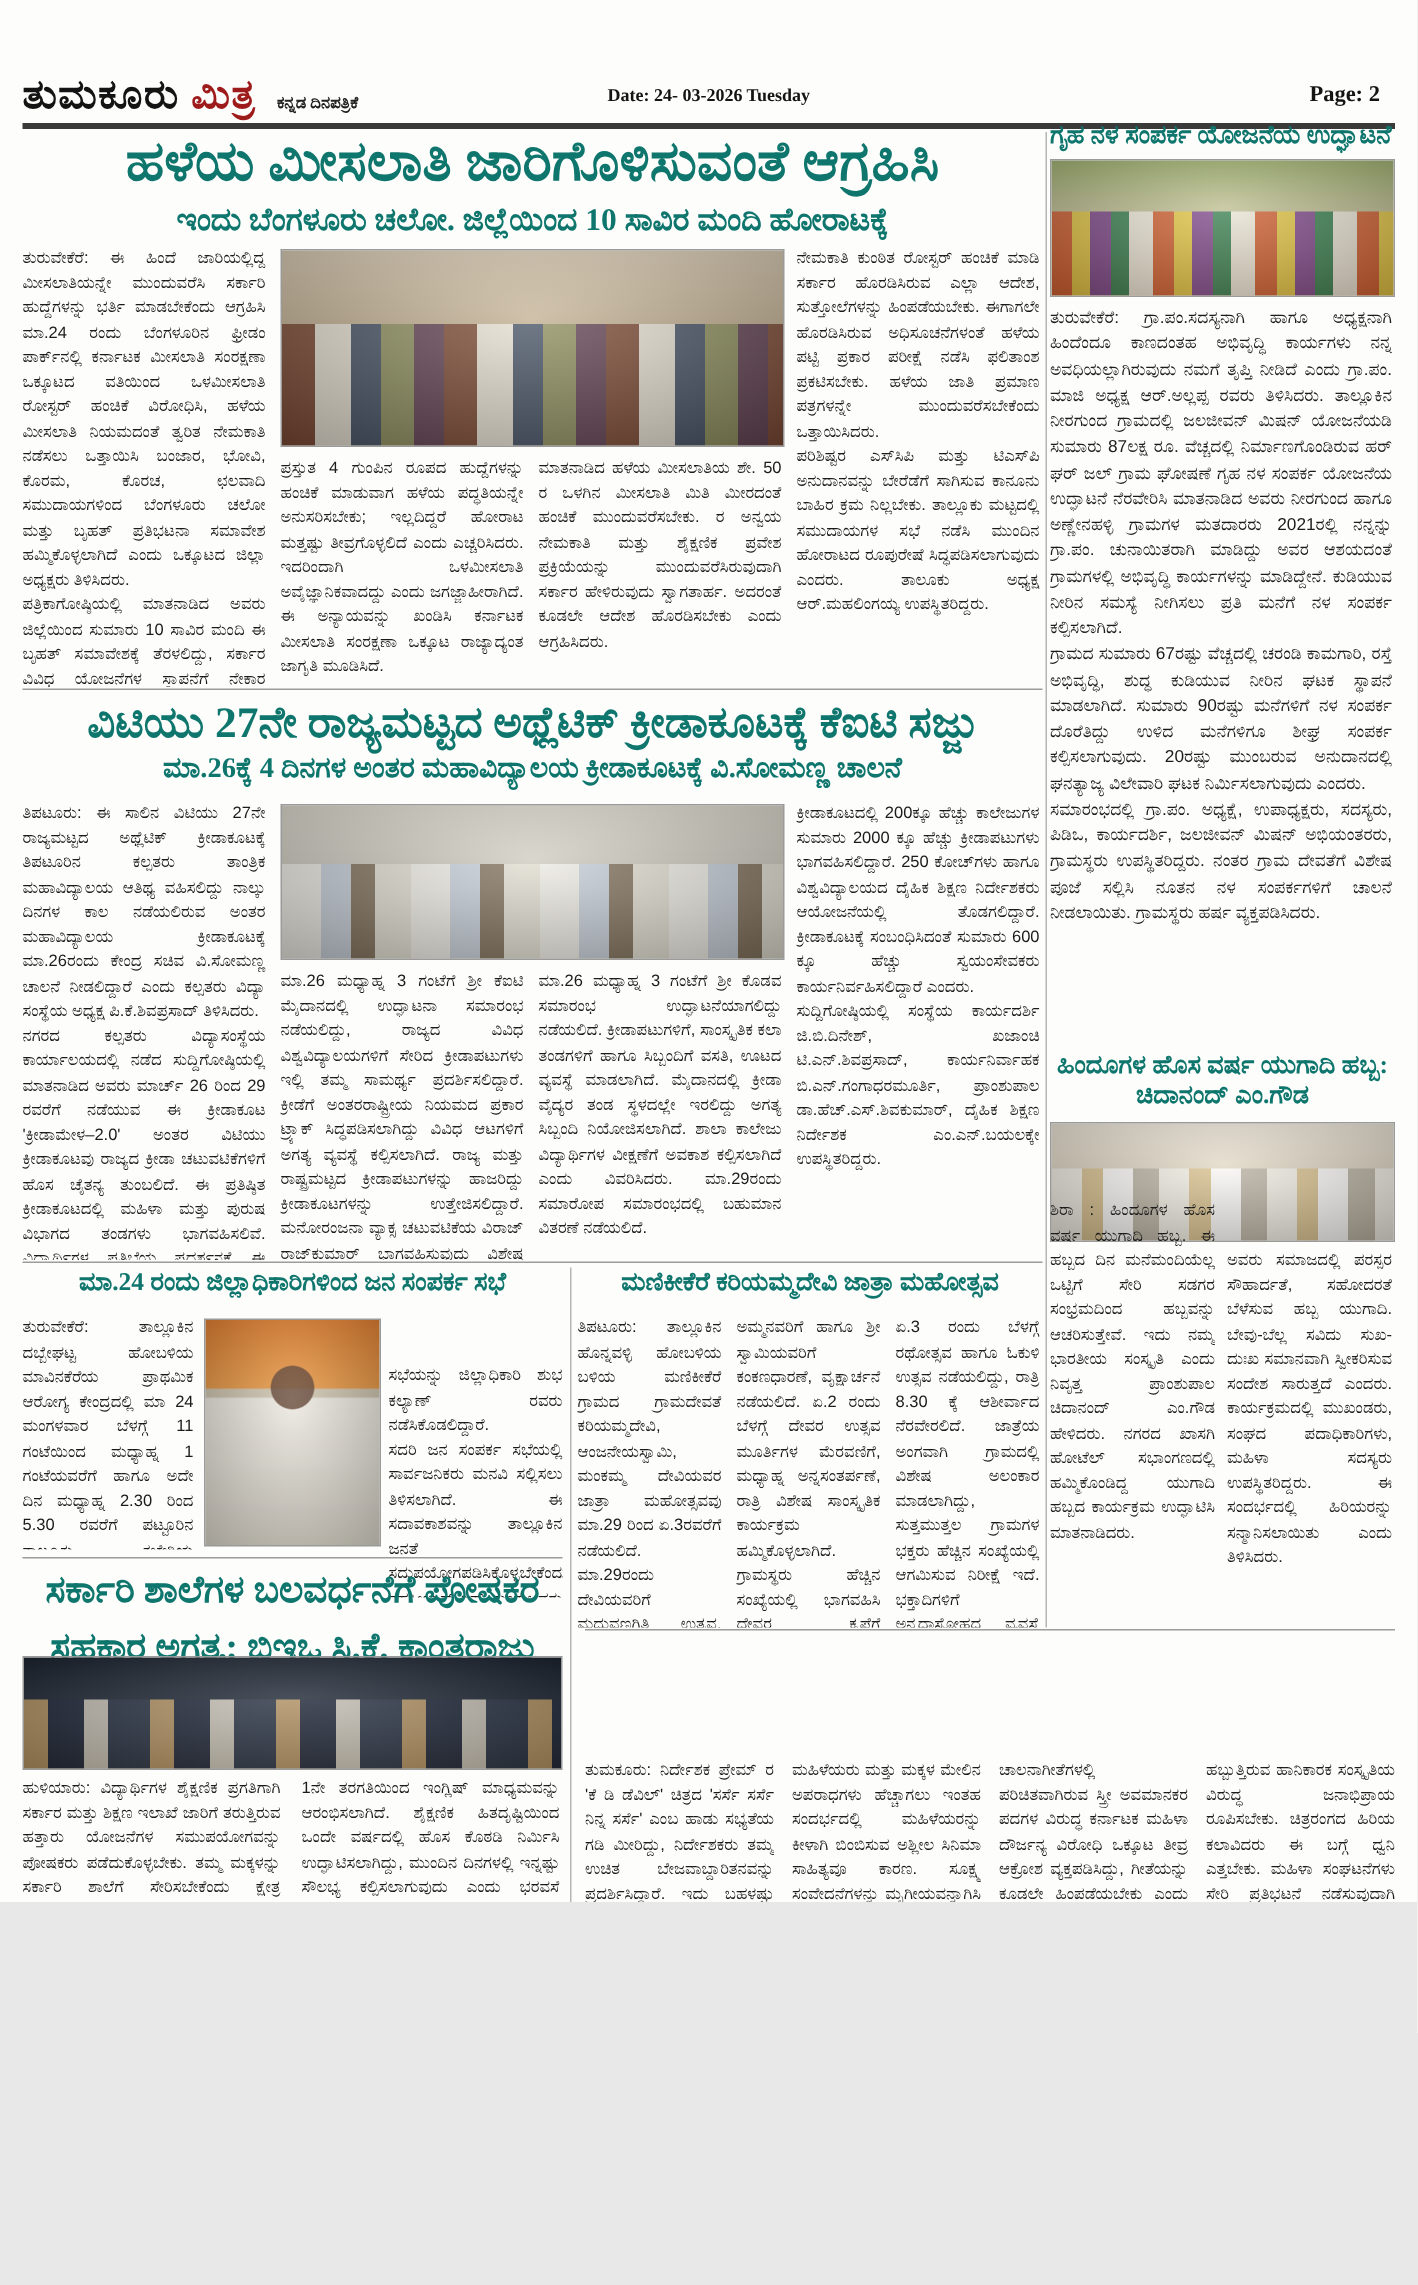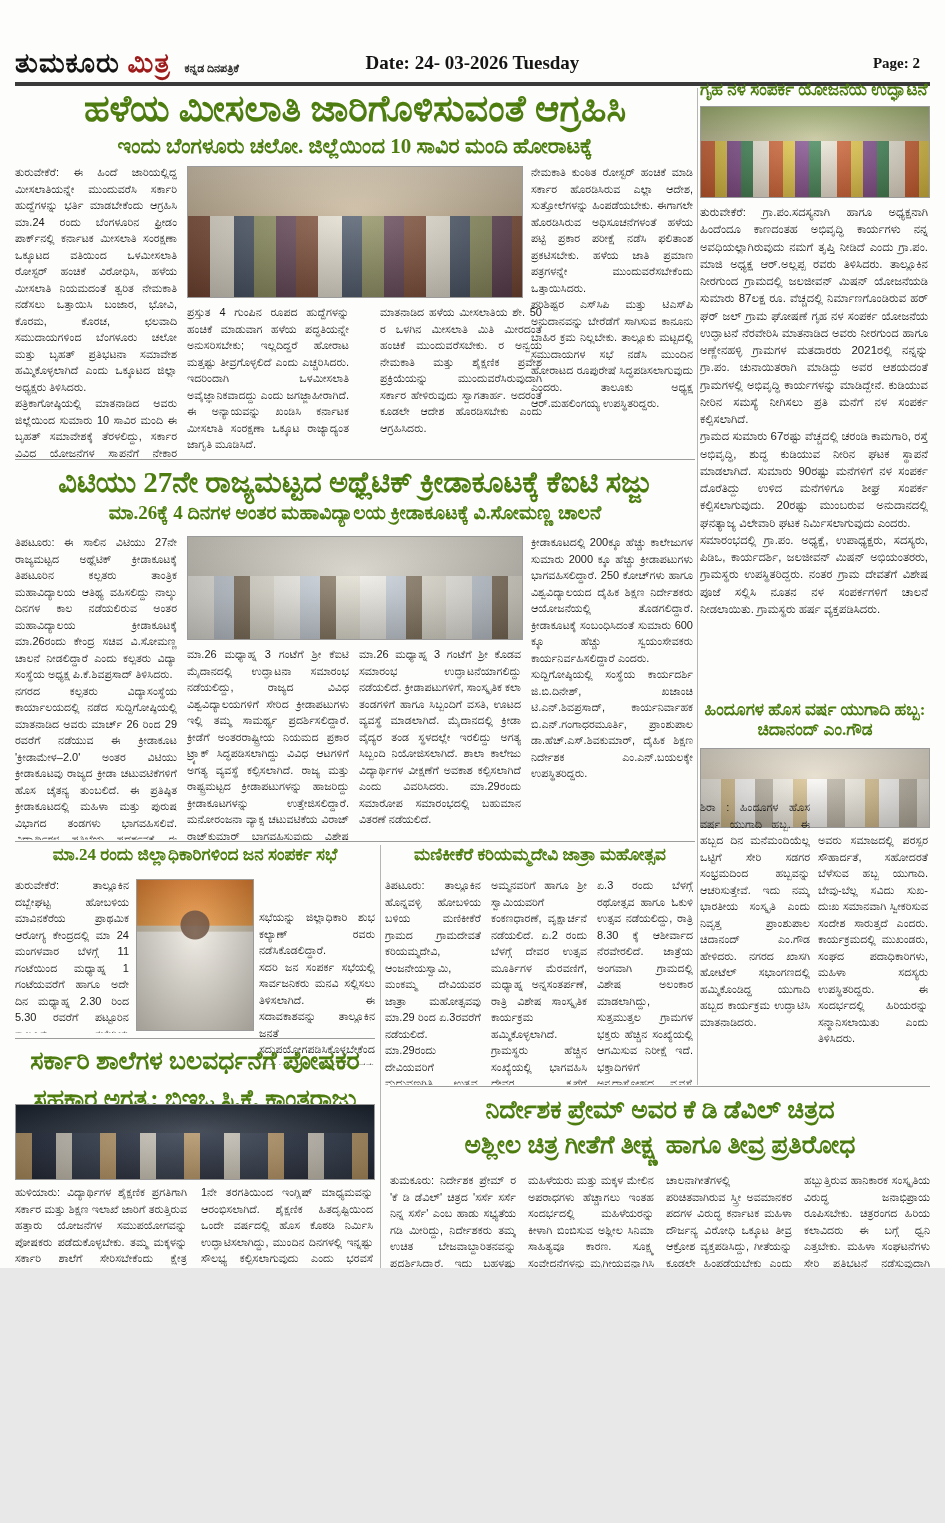--- a/index.html
+++ b/index.html
@@ -5,25 +5,25 @@
   html,body{margin:0;padding:0;background:#e8e8e8;}
   .sheet{position:relative;width:945px;height:1268px;background:#fdfdfb;margin:0 auto;
          font-family:"Liberation Sans", sans-serif;color:#141414;overflow:hidden;}
   
   .hdr{position:absolute;left:15px;top:44px;width:915px;height:38px;
        border-bottom:4px solid #3a3a3a;display:flex;align-items:center;}
   .masthead{font-family:"Liberation Serif", serif;font-weight:700;font-size:27px;letter-spacing:1px;}
   .masthead .accent{color:#9e1b1b;}
   .masthead .tag{font-size:11px;font-weight:700;color:#222;margin-left:6px;letter-spacing:0;}
   .hdr .date{position:absolute;left:0;right:0;text-align:center;font-family:"Liberation Serif", serif;
-             font-weight:700;font-size:19px;}
+             font-weight:700;font-size:12px;}
   .hdr .pageno{position:absolute;right:10px;font-family:"Liberation Serif", serif;font-weight:700;font-size:15px;}
   
   .blk{position:absolute;}
-  .h-big{font-family:"Liberation Serif", serif;font-weight:700;text-align:center;line-height:1.15;color:#4d7c0f;}
+  .h-big{font-family:"Liberation Serif", serif;font-weight:700;text-align:center;line-height:1.15;color:#0f766e;}
   .coltext{position:absolute;overflow:hidden;text-align:justify;font-size:11px;line-height:1.5;
            white-space:pre-line;color:#1b1b1b;}
   .photo{position:absolute;overflow:hidden;border:1px solid #9a9a9a;}
   .photo::before{content:"";position:absolute;left:0;right:0;bottom:0;height:62%;opacity:.85;}
   .photo::after{content:"";position:absolute;inset:0;background:radial-gradient(ellipse at 50% 35%,rgba(255,255,255,.18),rgba(0,0,0,.28));}
   .hrule{position:absolute;height:1px;background:#9c9c9c;}
   .vrule{position:absolute;width:1px;background:#b5b5b5;}
   
   .ph-lead{background:linear-gradient(180deg,#d8cab2 0%,#c0ad8f 45%,#77624a 100%);}
   .ph-lead::before{background:repeating-linear-gradient(90deg,#77432f 0 22px,#ece8dd 22px 46px,#3d4d66 46px 66px,#8b8f5e 66px 88px,#5a3b52 88px 108px);}
@@ -63,21 +63,21 @@
     <div class="pageno">Page: 2</div>
   </div>
 
   <div class="blk" style="left:15px;top:88px;width:680px;height:372px;">
     <div class="h-big lead-h1" style="position:absolute;left:0;right:0;top:0;">ಹಳೆಯ ಮೀಸಲಾತಿ ಜಾರಿಗೊಳಿಸುವಂತೆ ಆಗ್ರಹಿಸಿ</div>
     <div class="h-big lead-h2" style="position:absolute;left:0;right:0;top:46px;">ಇಂದು ಬೆಂಗಳೂರು ಚಲೋ. ಜಿಲ್ಲೆಯಿಂದ 10 ಸಾವಿರ ಮಂದಿ ಹೋರಾಟಕ್ಕೆ</div>
     <div class="coltext" style="left:0;top:76px;width:162px;height:294px;">ತುರುವೇಕೆರೆ: ಈ ಹಿಂದೆ ಜಾರಿಯಲ್ಲಿದ್ದ ಮೀಸಲಾತಿಯನ್ನೇ ಮುಂದುವರೆಸಿ ಸರ್ಕಾರಿ ಹುದ್ದೆಗಳನ್ನು ಭರ್ತಿ ಮಾಡಬೇಕೆಂದು ಆಗ್ರಹಿಸಿ ಮಾ.24 ರಂದು ಬೆಂಗಳೂರಿನ ಫ್ರೀಡಂ ಪಾರ್ಕ್‌ನಲ್ಲಿ ಕರ್ನಾಟಕ ಮೀಸಲಾತಿ ಸಂರಕ್ಷಣಾ ಒಕ್ಕೂಟದ ವತಿಯಿಂದ ಒಳಮೀಸಲಾತಿ ರೋಸ್ಟರ್ ಹಂಚಿಕೆ ವಿರೋಧಿಸಿ, ಹಳೆಯ ಮೀಸಲಾತಿ ನಿಯಮದಂತೆ ತ್ವರಿತ ನೇಮಕಾತಿ ನಡೆಸಲು ಒತ್ತಾಯಿಸಿ ಬಂಜಾರ, ಭೋವಿ, ಕೊರಮ, ಕೊರಚ, ಛಲವಾದಿ ಸಮುದಾಯಗಳಿಂದ ಬೆಂಗಳೂರು ಚಲೋ ಮತ್ತು ಬೃಹತ್ ಪ್ರತಿಭಟನಾ ಸಮಾವೇಶ ಹಮ್ಮಿಕೊಳ್ಳಲಾಗಿದೆ ಎಂದು ಒಕ್ಕೂಟದ ಜಿಲ್ಲಾ ಅಧ್ಯಕ್ಷರು ತಿಳಿಸಿದರು.
 ಪತ್ರಿಕಾಗೋಷ್ಠಿಯಲ್ಲಿ ಮಾತನಾಡಿದ ಅವರು ಜಿಲ್ಲೆಯಿಂದ ಸುಮಾರು 10 ಸಾವಿರ ಮಂದಿ ಈ ಬೃಹತ್ ಸಮಾವೇಶಕ್ಕೆ ತೆರಳಲಿದ್ದು, ಸರ್ಕಾರ ವಿವಿಧ ಯೋಜನೆಗಳ ಸ್ಥಾಪನೆಗೆ ನೇಕಾರ ಸಮುದಾಯವನ್ನು ಪರಿಶಿಷ್ಟ ಜಾತಿಯ ಪಟ್ಟಿಗೆ ಸೇರಿಸುವ ಪ್ರಸ್ತಾಪ ಇದೆ ಎಂದು ಹೇಳಿದರು.</div>
     <div class="photo ph-lead" style="left:172px;top:78px;width:334px;height:130px;"></div>
     <div class="coltext" style="left:172px;top:216px;width:162px;height:154px;">ಪ್ರಸ್ತುತ 4 ಗುಂಪಿನ ರೂಪದ ಹುದ್ದೆಗಳನ್ನು ಹಂಚಿಕೆ ಮಾಡುವಾಗ ಹಳೆಯ ಪದ್ಧತಿಯನ್ನೇ ಅನುಸರಿಸಬೇಕು; ಇಲ್ಲದಿದ್ದರೆ ಹೋರಾಟ ಮತ್ತಷ್ಟು ತೀವ್ರಗೊಳ್ಳಲಿದೆ ಎಂದು ಎಚ್ಚರಿಸಿದರು. ಇದರಿಂದಾಗಿ ಒಳಮೀಸಲಾತಿ ಅವೈಜ್ಞಾನಿಕವಾದದ್ದು ಎಂದು ಜಗಜ್ಜಾಹೀರಾಗಿದೆ. ಈ ಅನ್ಯಾಯವನ್ನು ಖಂಡಿಸಿ ಕರ್ನಾಟಕ ಮೀಸಲಾತಿ ಸಂರಕ್ಷಣಾ ಒಕ್ಕೂಟ ರಾಜ್ಯಾದ್ಯಂತ ಜಾಗೃತಿ ಮೂಡಿಸಿದೆ.</div>
-    <div class="coltext" style="left:344px;top:216px;width:162px;height:154px;margin-left:21px;">ಮಾತನಾಡಿದ ಹಳೆಯ ಮೀಸಲಾತಿಯ ಶೇ. 50 ರ ಒಳಗಿನ ಮೀಸಲಾತಿ ಮಿತಿ ಮೀರದಂತೆ ಹಂಚಿಕೆ ಮುಂದುವರೆಸಬೇಕು. ರ ಅನ್ವಯ ನೇಮಕಾತಿ ಮತ್ತು ಶೈಕ್ಷಣಿಕ ಪ್ರವೇಶ ಪ್ರಕ್ರಿಯೆಯನ್ನು ಮುಂದುವರೆಸಿರುವುದಾಗಿ ಸರ್ಕಾರ ಹೇಳಿರುವುದು ಸ್ವಾಗತಾರ್ಹ. ಅದರಂತೆ ಕೂಡಲೇ ಆದೇಶ ಹೊರಡಿಸಬೇಕು ಎಂದು ಆಗ್ರಹಿಸಿದರು.</div>
+    <div class="coltext" style="left:344px;top:216px;width:162px;height:154px;">ಮಾತನಾಡಿದ ಹಳೆಯ ಮೀಸಲಾತಿಯ ಶೇ. 50 ರ ಒಳಗಿನ ಮೀಸಲಾತಿ ಮಿತಿ ಮೀರದಂತೆ ಹಂಚಿಕೆ ಮುಂದುವರೆಸಬೇಕು. ರ ಅನ್ವಯ ನೇಮಕಾತಿ ಮತ್ತು ಶೈಕ್ಷಣಿಕ ಪ್ರವೇಶ ಪ್ರಕ್ರಿಯೆಯನ್ನು ಮುಂದುವರೆಸಿರುವುದಾಗಿ ಸರ್ಕಾರ ಹೇಳಿರುವುದು ಸ್ವಾಗತಾರ್ಹ. ಅದರಂತೆ ಕೂಡಲೇ ಆದೇಶ ಹೊರಡಿಸಬೇಕು ಎಂದು ಆಗ್ರಹಿಸಿದರು.</div>
     <div class="coltext" style="left:516px;top:76px;width:162px;height:294px;">ನೇಮಕಾತಿ ಕುಂಠಿತ ರೋಸ್ಟರ್ ಹಂಚಿಕೆ ಮಾಡಿ ಸರ್ಕಾರ ಹೊರಡಿಸಿರುವ ಎಲ್ಲಾ ಆದೇಶ, ಸುತ್ತೋಲೆಗಳನ್ನು ಹಿಂಪಡೆಯಬೇಕು. ಈಗಾಗಲೇ ಹೊರಡಿಸಿರುವ ಅಧಿಸೂಚನೆಗಳಂತೆ ಹಳೆಯ ಪಟ್ಟಿ ಪ್ರಕಾರ ಪರೀಕ್ಷೆ ನಡೆಸಿ ಫಲಿತಾಂಶ ಪ್ರಕಟಿಸಬೇಕು. ಹಳೆಯ ಜಾತಿ ಪ್ರಮಾಣ ಪತ್ರಗಳನ್ನೇ ಮುಂದುವರೆಸಬೇಕೆಂದು ಒತ್ತಾಯಿಸಿದರು.
 ಪರಿಶಿಷ್ಟರ ಎಸ್‌ಸಿಪಿ ಮತ್ತು ಟಿಎಸ್‌ಪಿ ಅನುದಾನವನ್ನು ಬೇರೆಡೆಗೆ ಸಾಗಿಸುವ ಕಾನೂನು ಬಾಹಿರ ಕ್ರಮ ನಿಲ್ಲಬೇಕು. ತಾಲ್ಲೂಕು ಮಟ್ಟದಲ್ಲಿ ಸಮುದಾಯಗಳ ಸಭೆ ನಡೆಸಿ ಮುಂದಿನ ಹೋರಾಟದ ರೂಪುರೇಷೆ ಸಿದ್ಧಪಡಿಸಲಾಗುವುದು ಎಂದರು. ತಾಲೂಕು ಅಧ್ಯಕ್ಷ ಆರ್.ಮಹಲಿಂಗಯ್ಯ ಉಪಸ್ಥಿತರಿದ್ದರು.</div>
   </div>
 
   <div class="blk" style="left:700px;top:80px;width:230px;height:1005px;">
     <div class="h-big rail-h1" style="position:absolute;left:0;right:0;top:0;text-align:left;">ಗೃಹ ನಳ ಸಂಪರ್ಕ ಯೋಜನೆಯ ಉದ್ಘಾಟನೆ</div>
     <div class="photo ph-gruha" style="left:0;top:26px;width:228px;height:90px;"></div>
     <div class="coltext" style="left:0;top:124px;width:228px;height:492px;font-size:11.5px;">ತುರುವೇಕೆರೆ: ಗ್ರಾ.ಪಂ.ಸದಸ್ಯನಾಗಿ ಹಾಗೂ ಅಧ್ಯಕ್ಷನಾಗಿ ಹಿಂದೆಂದೂ ಕಾಣದಂತಹ ಅಭಿವೃದ್ಧಿ ಕಾರ್ಯಗಳು ನನ್ನ ಅವಧಿಯಲ್ಲಾಗಿರುವುದು ನಮಗೆ ತೃಪ್ತಿ ನೀಡಿದೆ ಎಂದು ಗ್ರಾ.ಪಂ. ಮಾಜಿ ಅಧ್ಯಕ್ಷ ಆರ್.ಅಲ್ಲಪ್ಪ ರವರು ತಿಳಿಸಿದರು. ತಾಲ್ಲೂಕಿನ ನೀರಗುಂದ ಗ್ರಾಮದಲ್ಲಿ ಜಲಜೀವನ್ ಮಿಷನ್ ಯೋಜನೆಯಡಿ ಸುಮಾರು 87ಲಕ್ಷ ರೂ. ವೆಚ್ಚದಲ್ಲಿ ನಿರ್ಮಾಣಗೊಂಡಿರುವ ಹರ್ ಘರ್ ಜಲ್ ಗ್ರಾಮ ಘೋಷಣೆ ಗೃಹ ನಳ ಸಂಪರ್ಕ ಯೋಜನೆಯ ಉದ್ಘಾಟನೆ ನೆರವೇರಿಸಿ ಮಾತನಾಡಿದ ಅವರು ನೀರಗುಂದ ಹಾಗೂ ಅಣ್ಣೇನಹಳ್ಳಿ ಗ್ರಾಮಗಳ ಮತದಾರರು 2021ರಲ್ಲಿ ನನ್ನನ್ನು ಗ್ರಾ.ಪಂ. ಚುನಾಯಿತರಾಗಿ ಮಾಡಿದ್ದು ಅವರ ಆಶಯದಂತೆ ಗ್ರಾಮಗಳಲ್ಲಿ ಅಭಿವೃದ್ಧಿ ಕಾರ್ಯಗಳನ್ನು ಮಾಡಿದ್ದೇನೆ. ಕುಡಿಯುವ ನೀರಿನ ಸಮಸ್ಯೆ ನೀಗಿಸಲು ಪ್ರತಿ ಮನೆಗೆ ನಳ ಸಂಪರ್ಕ ಕಲ್ಪಿಸಲಾಗಿದೆ.
 ಗ್ರಾಮದ ಸುಮಾರು 67ರಷ್ಟು ವೆಚ್ಚದಲ್ಲಿ ಚರಂಡಿ ಕಾಮಗಾರಿ, ರಸ್ತೆ ಅಭಿವೃದ್ಧಿ, ಶುದ್ಧ ಕುಡಿಯುವ ನೀರಿನ ಘಟಕ ಸ್ಥಾಪನೆ ಮಾಡಲಾಗಿದೆ. ಸುಮಾರು 90ರಷ್ಟು ಮನೆಗಳಿಗೆ ನಳ ಸಂಪರ್ಕ ದೊರೆತಿದ್ದು ಉಳಿದ ಮನೆಗಳಿಗೂ ಶೀಘ್ರ ಸಂಪರ್ಕ ಕಲ್ಪಿಸಲಾಗುವುದು. 20ರಷ್ಟು ಮುಂಬರುವ ಅನುದಾನದಲ್ಲಿ ಘನತ್ಯಾಜ್ಯ ವಿಲೇವಾರಿ ಘಟಕ ನಿರ್ಮಿಸಲಾಗುವುದು ಎಂದರು.
 ಸಮಾರಂಭದಲ್ಲಿ ಗ್ರಾ.ಪಂ. ಅಧ್ಯಕ್ಷೆ, ಉಪಾಧ್ಯಕ್ಷರು, ಸದಸ್ಯರು, ಪಿಡಿಒ, ಕಾರ್ಯದರ್ಶಿ, ಜಲಜೀವನ್ ಮಿಷನ್ ಅಭಿಯಂತರರು, ಗ್ರಾಮಸ್ಥರು ಉಪಸ್ಥಿತರಿದ್ದರು. ನಂತರ ಗ್ರಾಮ ದೇವತೆಗೆ ವಿಶೇಷ ಪೂಜೆ ಸಲ್ಲಿಸಿ ನೂತನ ನಳ ಸಂಪರ್ಕಗಳಿಗೆ ಚಾಲನೆ ನೀಡಲಾಯಿತು. ಗ್ರಾಮಸ್ಥರು ಹರ್ಷ ವ್ಯಕ್ತಪಡಿಸಿದರು.</div>
@@ -131,23 +131,19 @@
     <div class="coltext" style="left:0;top:144px;width:172px;height:332px;">ಹುಳಿಯಾರು: ವಿದ್ಯಾರ್ಥಿಗಳ ಶೈಕ್ಷಣಿಕ ಪ್ರಗತಿಗಾಗಿ ಸರ್ಕಾರ ಮತ್ತು ಶಿಕ್ಷಣ ಇಲಾಖೆ ಜಾರಿಗೆ ತರುತ್ತಿರುವ ಹತ್ತಾರು ಯೋಜನೆಗಳ ಸಮುಪಯೋಗವನ್ನು ಪೋಷಕರು ಪಡೆದುಕೊಳ್ಳಬೇಕು. ತಮ್ಮ ಮಕ್ಕಳನ್ನು ಸರ್ಕಾರಿ ಶಾಲೆಗೆ ಸೇರಿಸಬೇಕೆಂದು ಕ್ಷೇತ್ರ ಶಿಕ್ಷಣಾಧಿಕಾರಿ ಸಿ.ಕೆ. ಕಾಂತರಾಜು ಕರೆ ನೀಡಿದರು.
 ಹುಳಿಯಾರು ಹೋಬಳಿಯ ಹೊಯ್ಸಳಕಟ್ಟೆ ಸರ್ಕಾರಿ ಹಿರಿಯ ಪ್ರಾಥಮಿಕ ಶಾಲೆಯಲ್ಲಿ ಆಯೋಜಿಸಿದ್ದ ನೂತನ ಶಾಲಾ ಕೊಠಡಿ ಉದ್ಘಾಟನೆ ಹಾಗೂ ಪ್ರತಿಭಾ ಪುರಸ್ಕಾರ ಕಾರ್ಯಕ್ರಮದಲ್ಲಿ ಮಾತನಾಡಿದರು.
 ಶಾಲೆಯ ಮೂಲಸೌಕರ್ಯಗಳ ಬಗ್ಗೆ ಮಾಹಿತಿ ನೀಡಿದ ಅವರು, ಶಾಲಾ ಕೊಠಡಿ ನಿರ್ಮಾಣಕ್ಕೆ ದಾನಿಗಳು 3.5 ಲಕ್ಷ ರೂ. ನೆರವು ನೀಡಿದ್ದು ಎಲ್.ಕೆ.ಜಿ, ಯು.ಕೆ.ಜಿ ತರಗತಿಗಳನ್ನು ಆರಂಭಿಸಲಾಗಿದೆ ಎಂದರು.</div>
     <div class="coltext" style="left:186px;top:144px;width:172px;height:332px;">1ನೇ ತರಗತಿಯಿಂದ ಇಂಗ್ಲಿಷ್ ಮಾಧ್ಯಮವನ್ನು ಆರಂಭಿಸಲಾಗಿದೆ. ಶೈಕ್ಷಣಿಕ ಹಿತದೃಷ್ಟಿಯಿಂದ ಒಂದೇ ವರ್ಷದಲ್ಲಿ ಹೊಸ ಕೊಠಡಿ ನಿರ್ಮಿಸಿ ಉದ್ಘಾಟಿಸಲಾಗಿದ್ದು, ಮುಂದಿನ ದಿನಗಳಲ್ಲಿ ಇನ್ನಷ್ಟು ಸೌಲಭ್ಯ ಕಲ್ಪಿಸಲಾಗುವುದು ಎಂದು ಭರವಸೆ ನೀಡಿದರು.
 ಕಾರ್ಯಕ್ರಮದಲ್ಲಿ ಸಿಆರ್‌ಪಿ, ಶಾಲಾ ಮುಖ್ಯ ಶಿಕ್ಷಕರು, ಎಸ್.ಡಿ.ಎಂ.ಸಿ ಅಧ್ಯಕ್ಷರು, ಗ್ರಾಮದ ಮುಖಂಡರು, ಪೋಷಕರು ಹಾಗೂ ವಿದ್ಯಾರ್ಥಿಗಳು ಉಪಸ್ಥಿತರಿದ್ದರು. ಪ್ರತಿಭಾವಂತ ವಿದ್ಯಾರ್ಥಿಗಳಿಗೆ ಬಹುಮಾನ ವಿತರಿಸಿ ಅಭಿನಂದಿಸಲಾಯಿತು.</div>
   </div>
 
   <div class="hrule" style="left:390px;top:1086px;width:540px;"></div>
 
   <div class="blk" style="left:390px;top:1088px;width:540px;height:430px;">
-    <div class="h-big prem-h1" style="position:absolute;left:0;right:0;top:4px;">
-      <span>ನಿರ್ದೇಶಕ ಪ್ರೇಮ್ ಅವರ ಕೆ ಡಿ ಡೆವಿಲ್ ಚಿತ್ರದ</span><br>
-      <span>ಅಶ್ಲೀಲ ಚಿತ್ರ ಗೀತೆಗೆ ತೀಕ್ಷ್ಣ ಹಾಗೂ ತೀವ್ರ ಪ್ರತಿರೋಧ</span>
-    </div>
     <div class="coltext" style="left:0;top:84px;width:126px;height:344px;">ತುಮಕೂರು: ನಿರ್ದೇಶಕ ಪ್ರೇಮ್ ರ 'ಕೆ ಡಿ ಡೆವಿಲ್' ಚಿತ್ರದ 'ಸರ್ಸೆ ಸರ್ಸೆ ನಿನ್ನ ಸರ್ಸೆ' ಎಂಬ ಹಾಡು ಸಭ್ಯತೆಯ ಗಡಿ ಮೀರಿದ್ದು, ನಿರ್ದೇಶಕರು ತಮ್ಮ ಉಚಿತ ಬೇಜವಾಬ್ದಾರಿತನವನ್ನು ಪ್ರದರ್ಶಿಸಿದ್ದಾರೆ. ಇದು ಬಹಳಷ್ಟು ವಿರೋಧ ಹಾಗೂ ವಿವಾದಗಳನ್ನು ಹುಟ್ಟುಹಾಕಿದೆ. ಇಂತಹ ಗೀತೆಗಳು ಕೇವಲ ಅಶ್ಲೀಲತೆಯಿಂದ ಕೂಡಿದ್ದು ಸಮಾಜದಲ್ಲಿ ಮಹಿಳೆಯರ ಘನತೆಗೆ ಧಕ್ಕೆ ತರುತ್ತವೆ ಎಂದು ದೂರಿದರು.</div>
     <div class="coltext" style="left:276px;top:84px;width:126px;height:344px;">ಚಾಲನಾಗೀತೆಗಳಲ್ಲಿ ಪರಿಚಿತವಾಗಿರುವ ಸ್ತ್ರೀ ಅವಮಾನಕರ ಪದಗಳ ವಿರುದ್ಧ ಕರ್ನಾಟಕ ಮಹಿಳಾ ದೌರ್ಜನ್ಯ ವಿರೋಧಿ ಒಕ್ಕೂಟ ತೀವ್ರ ಆಕ್ರೋಶ ವ್ಯಕ್ತಪಡಿಸಿದ್ದು, ಗೀತೆಯನ್ನು ಕೂಡಲೇ ಹಿಂಪಡೆಯಬೇಕು ಎಂದು ಆಗ್ರಹಿಸಿದೆ. ಚಿತ್ರತಂಡ ಕ್ಷಮೆಯಾಚಿಸಬೇಕು ಹಾಗೂ ಸೆನ್ಸಾರ್ ಮಂಡಳಿ ಕಟ್ಟುನಿಟ್ಟಿನ ಕ್ರಮ ಕೈಗೊಳ್ಳಬೇಕು ಎಂದು ಒತ್ತಾಯಿಸಿದರು.</div>
     <div class="coltext" style="left:138px;top:84px;width:126px;height:344px;">ಮಹಿಳೆಯರು ಮತ್ತು ಮಕ್ಕಳ ಮೇಲಿನ ಅಪರಾಧಗಳು ಹೆಚ್ಚಾಗಲು ಇಂತಹ ಸಂದರ್ಭದಲ್ಲಿ ಮಹಿಳೆಯರನ್ನು ಕೀಳಾಗಿ ಬಿಂಬಿಸುವ ಅಶ್ಲೀಲ ಸಿನಿಮಾ ಸಾಹಿತ್ಯವೂ ಕಾರಣ. ಸೂಕ್ಷ್ಮ ಸಂವೇದನೆಗಳನ್ನು ಮೃಗೀಯವನ್ನಾಗಿಸಿ ಹೆಚ್ಚಿಸುತ್ತದೆ. ಉದಾಹರಣೆಗೆ ಇಂತಹ ಗೀತೆಗಳು ಯುವ ಜನಾಂಗದ ಮೇಲೆ ದುಷ್ಪರಿಣಾಮ ಬೀರುತ್ತವೆ ಎಂದು ಆರೋಪಿಸಿದರು.</div>
     <div class="coltext" style="left:414px;top:84px;width:126px;height:344px;">ಹಬ್ಬುತ್ತಿರುವ ಹಾನಿಕಾರಕ ಸಂಸ್ಕೃತಿಯ ವಿರುದ್ಧ ಜನಾಭಿಪ್ರಾಯ ರೂಪಿಸಬೇಕು. ಚಿತ್ರರಂಗದ ಹಿರಿಯ ಕಲಾವಿದರು ಈ ಬಗ್ಗೆ ಧ್ವನಿ ಎತ್ತಬೇಕು. ಮಹಿಳಾ ಸಂಘಟನೆಗಳು ಸೇರಿ ಪ್ರತಿಭಟನೆ ನಡೆಸುವುದಾಗಿ ಎಚ್ಚರಿಸಿವೆ. ಈ ಕುರಿತು ಸೂಕ್ತ ಕ್ರಮ ಕೈಗೊಳ್ಳದಿದ್ದರೆ ರಾಜ್ಯಾದ್ಯಂತ ಹೋರಾಟ ನಡೆಸಲಾಗುವುದು ಎಂದು AIMSS ಆಗ್ರಹಿಸುತ್ತದೆ.</div>
   </div>
 
 </div>
 
 </body></html>

